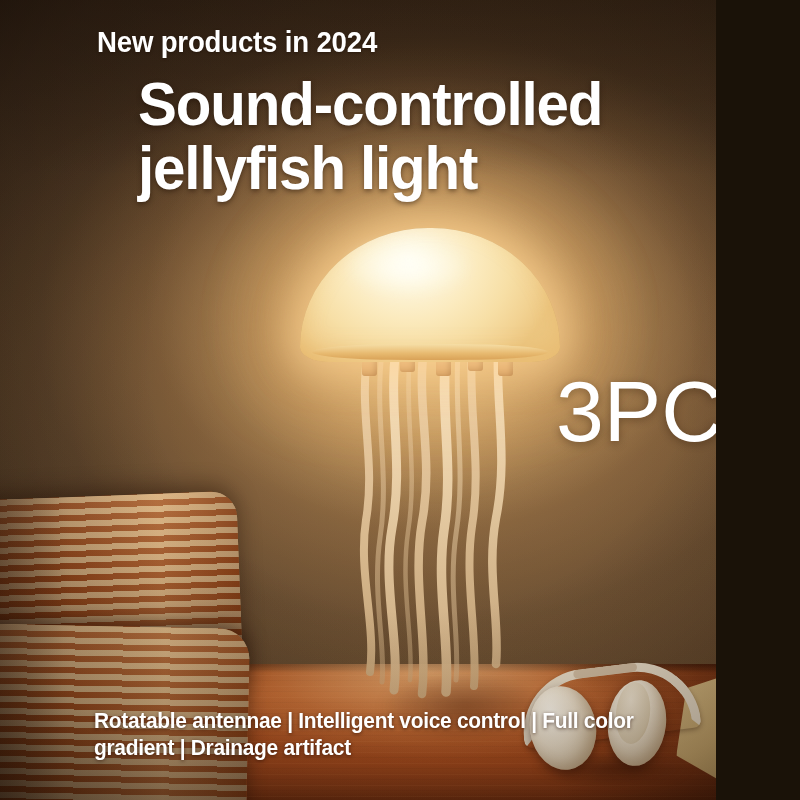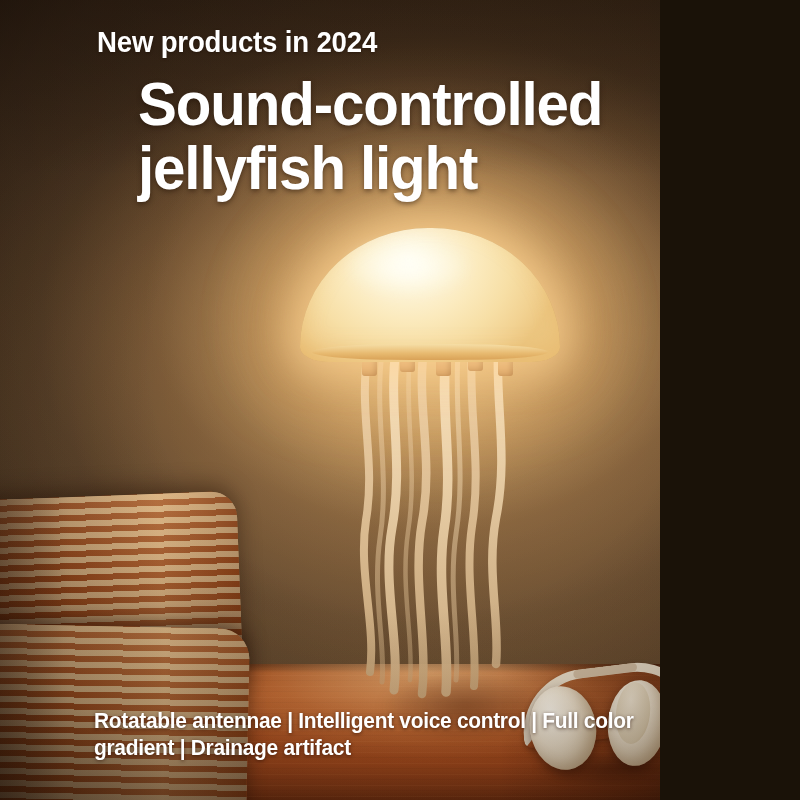--- a/index.html
+++ b/index.html
@@ -2,21 +2,21 @@
 <html><head>
 <meta charset="utf-8">
 <style>
   html, body {
     margin: 0;
     padding: 0;
     background: #1a1208;
   }
   #poster {
     position: relative;
-    width: 660px;
+    width: 716px;
     height: 800px;
     overflow: hidden;
     font-family: "Liberation Sans", sans-serif;
     background: #737373;
     user-select: none;
   }
 
   
   .wall-base {
     position: absolute;
@@ -405,16 +405,17 @@
 
   <div class="wall-vignette"></div>
 
   <div class="eyebrow">New products in 2024</div>
 
   <div class="headline">
     <span class="headline-line">Sound-controlled</span>
     <span class="headline-line">jellyfish light</span>
   </div>
 
+  <div class="badge-qty">3PC</div>
 
   <div class="features">Rotatable antennae | Intelligent voice control | Full color gradient | Drainage artifact</div>
 
 </div>
 
 </body></html>

